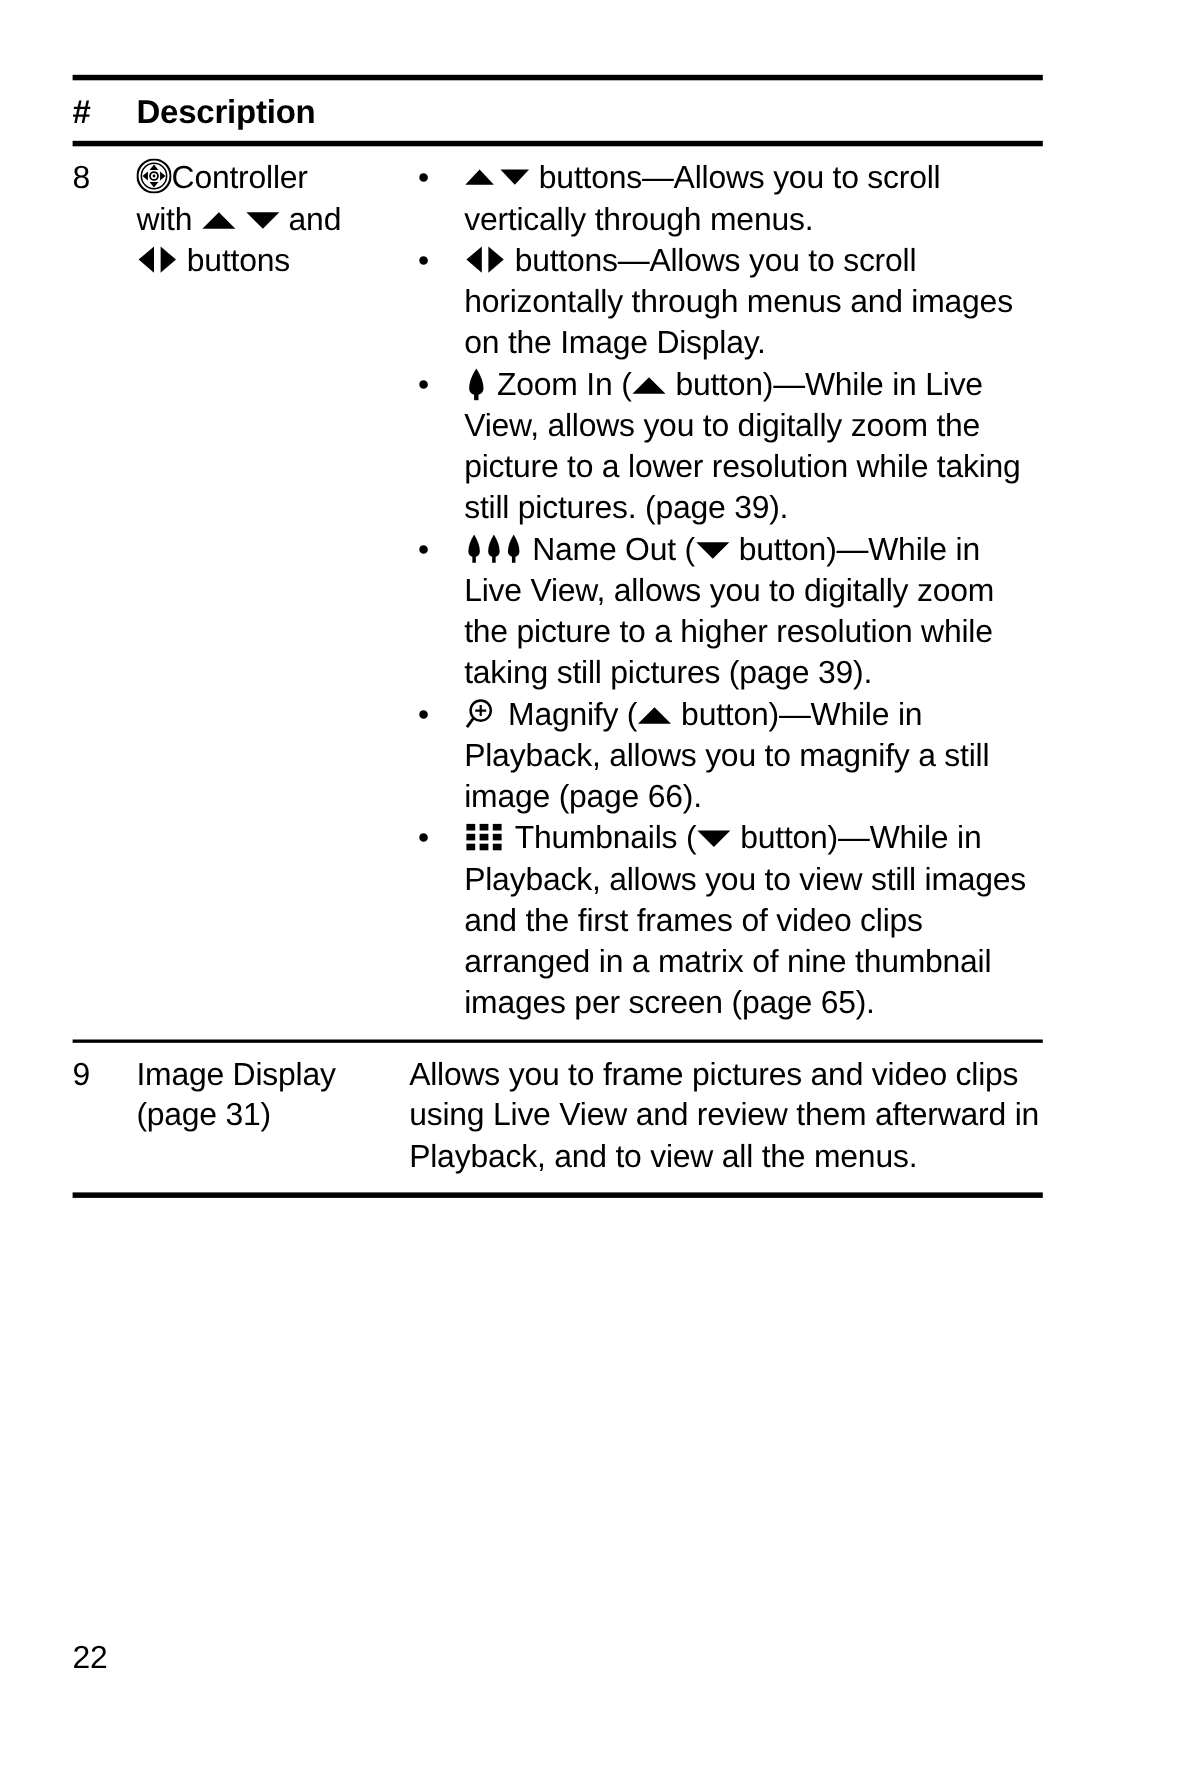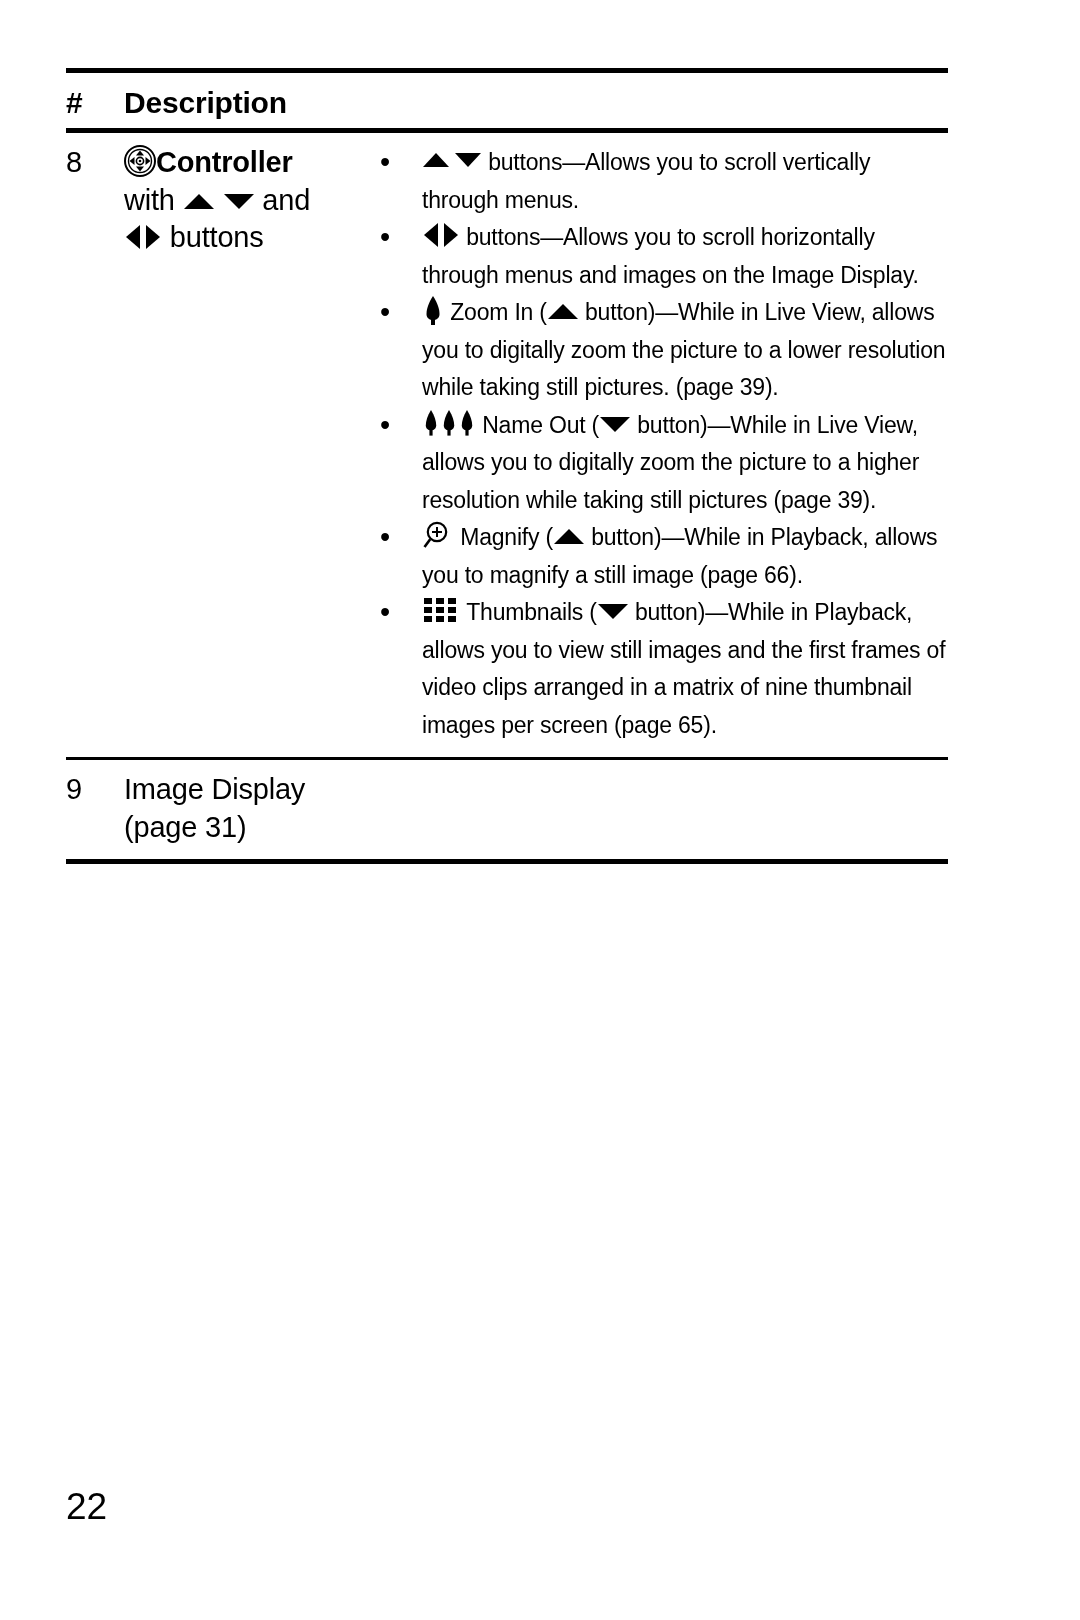--- a/index.html
+++ b/index.html
@@ -76,23 +76,23 @@
   .body-row {
     padding-top: 11px;
     padding-bottom: 13px;
     font-size: 29px;
     line-height: 37.5px;
     letter-spacing: -0.2px;
   }
   .body-row .col-num { font-size: 29px; line-height: 37.5px; }
 
   .name-cell { font-size: 29px; line-height: 37.5px; }
-  .name-title { font-weight: bold; }
-
-  .desc-cell { font-size: 23px; line-height: 37.5px; }
+  .name-title { font-weight: normal; }
+
+  .desc-cell { font-size: 29px; line-height: 37.5px; }
 
   
   ul.bullets {
     margin: 0;
     padding: 0;
     list-style: none;
   }
   ul.bullets > li {
     position: relative;
     padding-left: 50px;
@@ -130,21 +130,21 @@
   .ic-tree3   { width: 54px; height: 30px; vertical-align: -5px; }
   .ic-magnify { width: 32px; height: 30px; vertical-align: -5px; }
   .ic-thumbs  { width: 38px; height: 30px; vertical-align: -4px; }
 
   
   .footer {
     position: absolute;
     left: 66px;
     top: 1488px;
     width: 900px;
-    font-size: 37px;
+    font-size: 29px;
     line-height: 38px;
     letter-spacing: -0.2px;
     display: flex;
     flex-direction: column;
   }
   .footer-page-num {
     width: 96px;
     flex: 0 0 96px;
   }
   .footer-title { flex: 1 1 auto; }
@@ -296,20 +296,23 @@
     <div class="rule-thin"></div>
 
     <div class="row body-row">
       <div class="col-num">9</div>
 
       <div class="col-name name-cell">
         <span>Image Display</span><br>
         <span>(page 31)</span>
       </div>
 
+      <div class="col-desc desc-cell plain-desc">
+        <p><span>Allows you to frame pictures and video clips using </span><b>Live View</b><span> and review them afterward in </span><b>Playback</b><span>, and to view all the menus.</span></p>
+      </div>
     </div>
 
     <div class="rule-thick"></div>
   </div>
 
   <div class="footer">
     <div class="footer-page-num">22</div>
   </div>
 
 </div>

